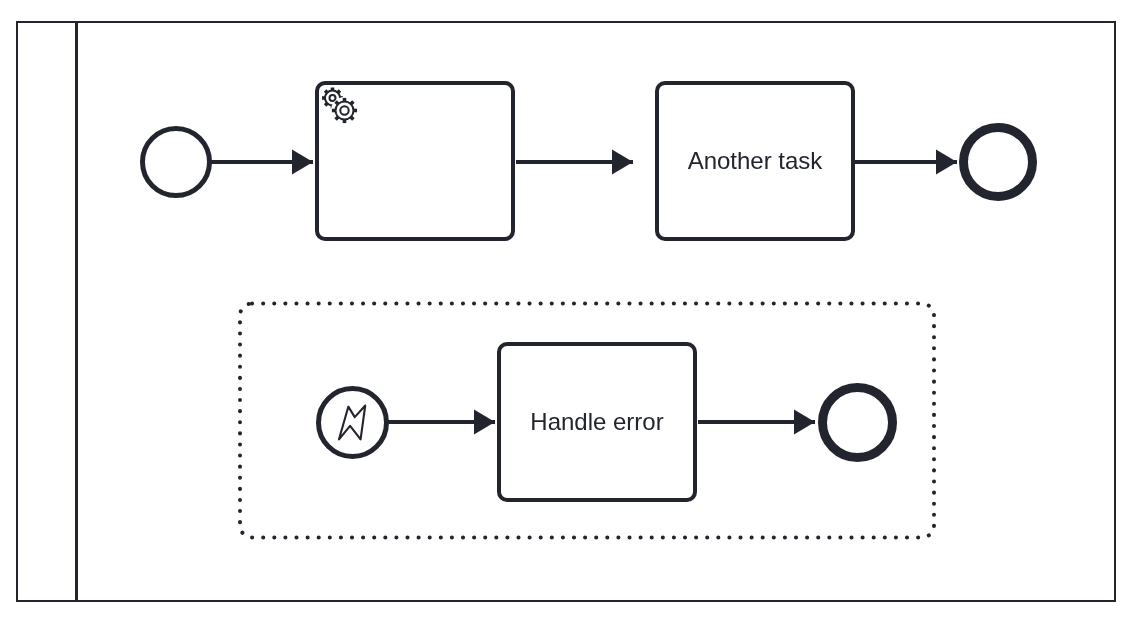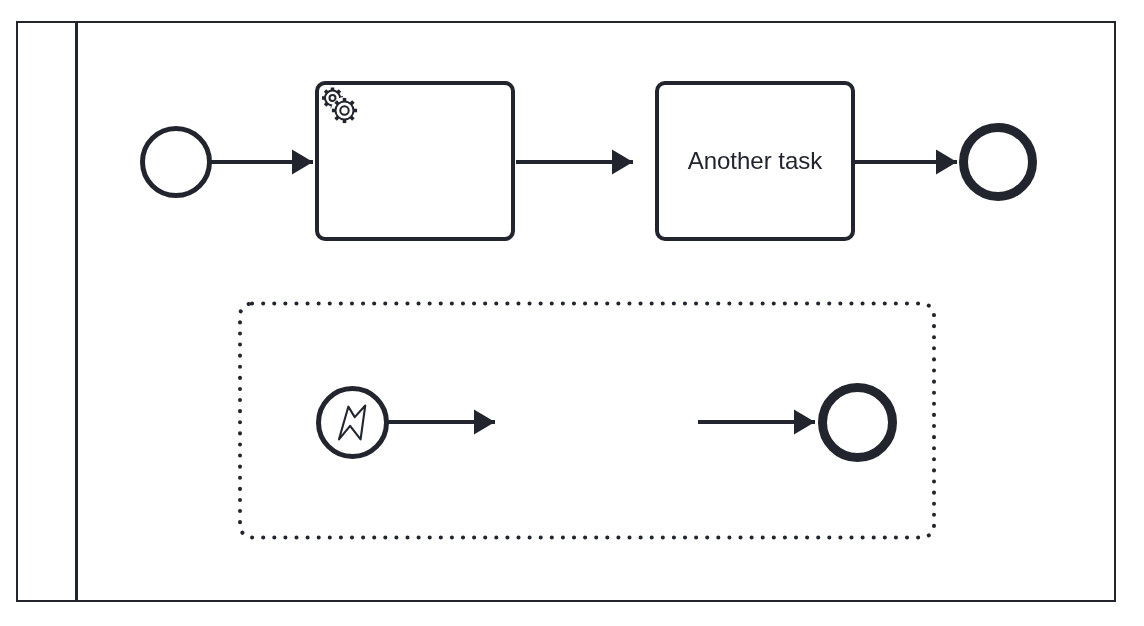--- a/index.html
+++ b/index.html
@@ -155,16 +155,19 @@
   </div>
 
   <div class="event end" style="left:959px; top:123px; width:78px; height:78px;"></div>
 
   <div class="event start" style="left:316px; top:386px; width:73px; height:73px;">
     <svg class="bolt-icon" viewBox="0 0 36 36">
       <polygon class="bolt-path" points="6,32 14,4 19.5,13 28.5,3 24.5,32 15.5,20.5"></polygon>
     </svg>
   </div>
 
+  <div class="task" style="left:497px; top:342px;">
+    <span class="task-label">Handle error</span>
+  </div>
 
   <div class="event end" style="left:818px; top:383px; width:79px; height:79px;"></div>
 
 </div>
 
 </body></html>

